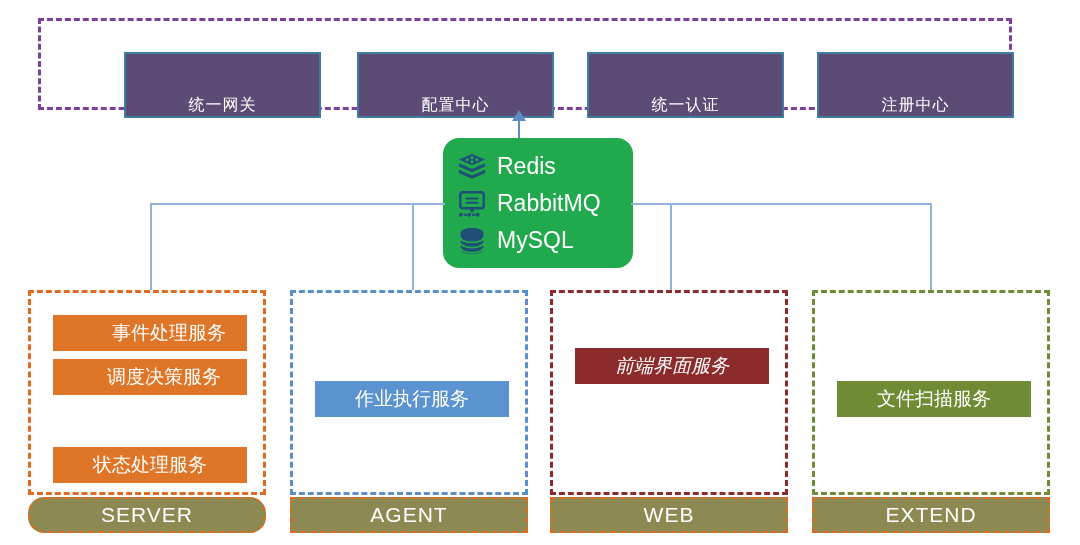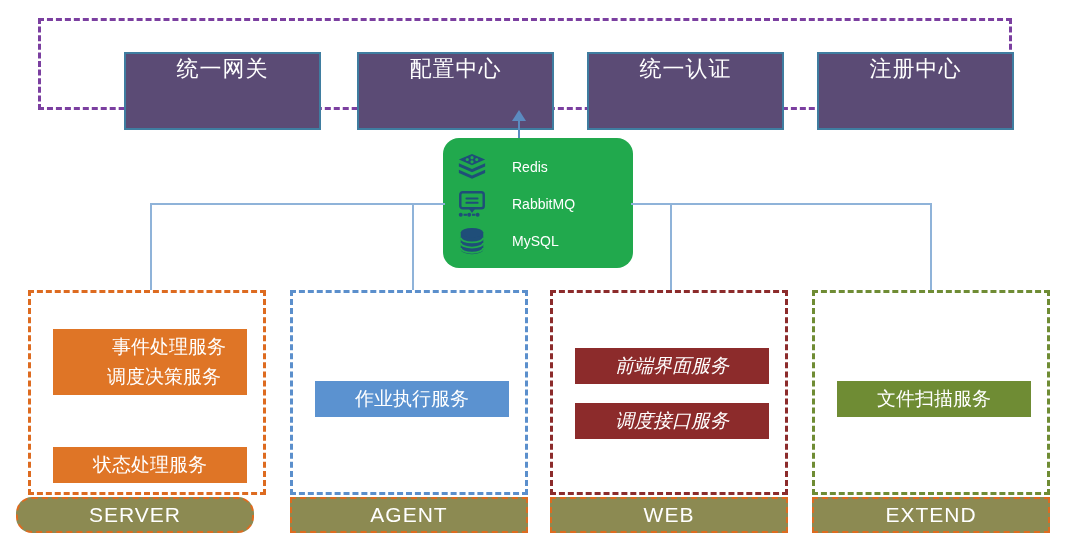--- a/index.html
+++ b/index.html
@@ -25,29 +25,29 @@
     top: 18px;
     width: 974px;
     height: 92px;
     border: 3px dashed #7b3fa0;
     box-sizing: border-box;
   }
   .gw-box {
     position: absolute;
     top: 31px;
     width: 197px;
-    height: 78px;
+    height: 66px;
     background: #5b4b75;
     border: 2px solid #3f7da0;
     box-sizing: border-box;
     display: flex;
-    align-items: flex-start;
+    align-items: flex-end;
     justify-content: center;
     color: #ffffff;
-    font-size: 22px;
+    font-size: 16px;
     letter-spacing: 1px;
   }
   #gw-0 { left: 83px; }
   #gw-1 { left: 316px; }
   #gw-2 { left: 546px; }
   #gw-3 { left: 776px; }
 
   
   .line-v {
     position: absolute;
@@ -91,22 +91,21 @@
     padding: 10px 0 0 14px;
   }
   .mw-row {
     display: flex;
     align-items: center;
     height: 37px;
     gap: 10px;
   }
   .mw-row .mw-label {
     color: #ffffff;
-    font-size: 14px;
-    margin-left: 15px;
+    font-size: 23px;
   }
   .mw-icon {
     width: 30px;
     height: 30px;
     flex: 0 0 30px;
     display: block;
   }
 
   
   .col {
@@ -147,21 +146,21 @@
     background: #8c8a52;
     border: 2px dashed #dd6b20;
     box-sizing: border-box;
     display: flex;
     align-items: center;
     justify-content: center;
     color: #ffffff;
     font-size: 21px;
     letter-spacing: 1px;
   }
-  #foot-0 { left: 16px; border-radius: 16px; }
+  #foot-0 { left: 28px; border-radius: 16px; }
   #foot-1 { left: 290px; }
   #foot-2 { left: 550px; }
   #foot-3 { left: 812px; }
 </style>
 </head>
 <body>
 
 <div id="canvas">
 
   <div id="gateway-zone">
@@ -226,44 +225,41 @@
 
   <div class="line-h" style="left:150px; top:203px; width:295px;"></div>
   <div class="line-h" style="left:631px; top:203px; width:300px;"></div>
 
   <div class="line-v" style="left:150px; top:203px; height:88px;"></div>
   <div class="line-v" style="left:412px; top:203px; height:88px;"></div>
   <div class="line-v" style="left:670px; top:203px; height:88px;"></div>
   <div class="line-v" style="left:930px; top:203px; height:88px;"></div>
 
   <div class="col" id="col-0">
-    <div class="svc svc-orange" style="top:36px;padding-left:38px;">
+    <div class="svc svc-orange" style="top:22px;padding-left:38px;">
       <span>事件处理服务</span>
     </div>
     <div class="svc svc-orange" style="top:66px;padding-left:28px;">
       <span>调度决策服务</span>
     </div>
     <div class="svc svc-orange" style="top:154px;">
       <span>状态处理服务</span>
     </div>
   </div>
 
   <div class="col" id="col-1">
     <div class="svc svc-blue" style="top:88px;">
       <span>作业执行服务</span>
     </div>
   </div>
 
   <div class="col" id="col-2">
     <div class="svc svc-red" style="top:55px;">
       <span>前端界面服务</span>
     </div>
-    <div class="svc svc-red" style="top:110px;">
-      <span>调度接口服务</span>
-    </div>
   </div>
 
   <div class="col" id="col-3">
     <div class="svc svc-olive" style="top:88px;">
       <span>文件扫描服务</span>
     </div>
   </div>
 
   <div class="footer-bar" id="foot-0">
     <span>SERVER</span>

